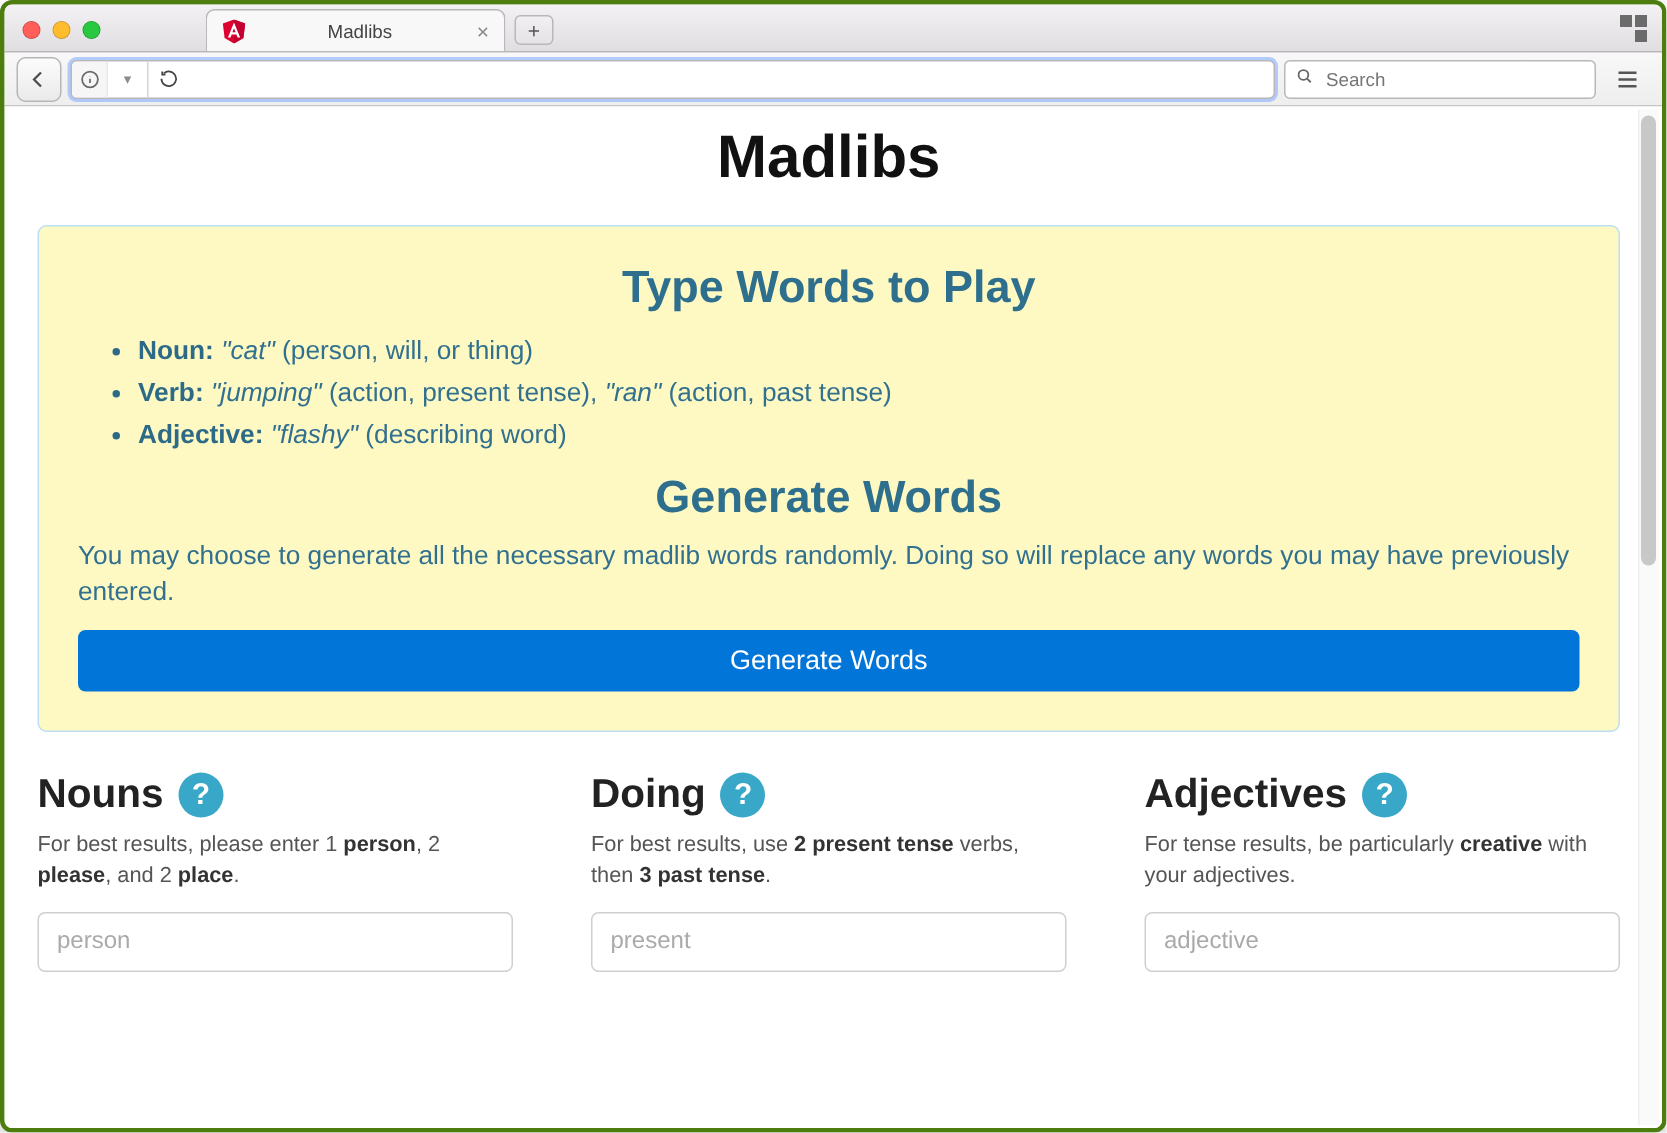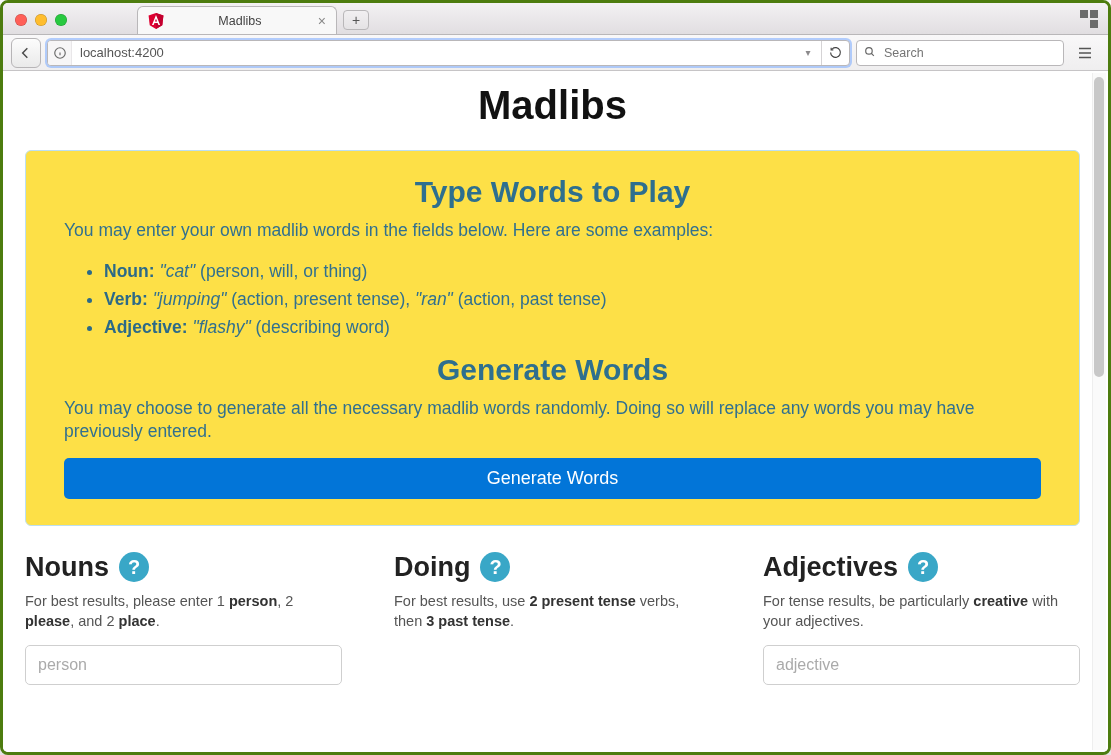--- a/index.html
+++ b/index.html
@@ -142,24 +142,24 @@
     overflow:hidden;
     padding:0 28px 0 22px;
   }
 
   h1.page-title {
     text-align:center; margin:12px 0 22px; font-weight:700; font-size:40px;
     color:#111;
   }
 
   .panel {
-    background:#fde047;
+    background:#fef9c3;
     border:1px solid #bcdff1;
     border-radius:6px;
-    padding:12px 38px 26px;
+    padding:12px 26px 26px;
     color:#31708f;
   }
   .panel h2 {
     text-align:center; font-size:30px; font-weight:600;
     color:#2e6f8e; margin:12px 0 10px;
   }
   .panel p { font-size:17.5px; margin:8px 0 14px; line-height:1.35; }
   .panel ul {
     margin:4px 0 8px; padding-left:40px; font-size:17.5px; line-height:1.6;
   }
@@ -240,21 +240,20 @@
     </div>
 
     <div class="urlbar">
       <div class="url-info">
         <svg viewBox="0 0 24 24" fill="none" stroke="currentColor" stroke-width="2">
           <circle cx="12" cy="12" r="9"></circle>
             <line x1="12" y1="8" x2="12" y2="8.2"></line>
             <line x1="12" y1="11" x2="12" y2="16"></line>
         </svg>
       </div>
-      <input class="url-text" value="localhost:4200" style="">
       <div class="url-drop">▾</div>
       <div class="url-reload">
         <svg viewBox="0 0 24 24" fill="none" stroke="currentColor" stroke-width="2.2">
           <path d="M3 12a9 9 0 1 0 3-6.7"></path>
             <polyline points="4 3 4 7 8 7"></polyline>
         </svg>
       </div>
     </div>
 
     <div class="searchbar">
@@ -279,21 +278,20 @@
   <div class="viewport">
     <div class="vscroll-track">
       <div class="vscroll-thumb"></div>
     </div>
 
     <div class="page">
       <h1 class="page-title">Madlibs</h1>
 
       <div class="panel">
         <h2>Type Words to Play</h2>
-        <p>You may enter your own madlib words in the fields below. Here are some examples:</p>
         <ul>
           <li>
             <b>Noun:</b>
             <i>"cat"</i>
             <span>(person, will, or thing)</span>
           </li>
           <li>
             <b>Verb:</b>
             <i>"jumping"</i>
             <span>(action, present tense),</span>
@@ -327,20 +325,21 @@
         </div>
 
         <div class="col">
           <h3>
             <span>Doing</span>
             <span class="help-badge">?</span>
           </h3>
           <p>
             <span>For best results, use </span><b>2 present tense</b><span> verbs, then </span><b>3 past tense</b><span>.</span>
           </p>
+          <input class="field" placeholder="present" style="">
         </div>
 
         <div class="col">
           <h3>
             <span>Adjectives</span>
             <span class="help-badge">?</span>
           </h3>
           <p>
             <span>For tense results, be particularly </span><b>creative</b><span> with your adjectives.</span>
           </p>

